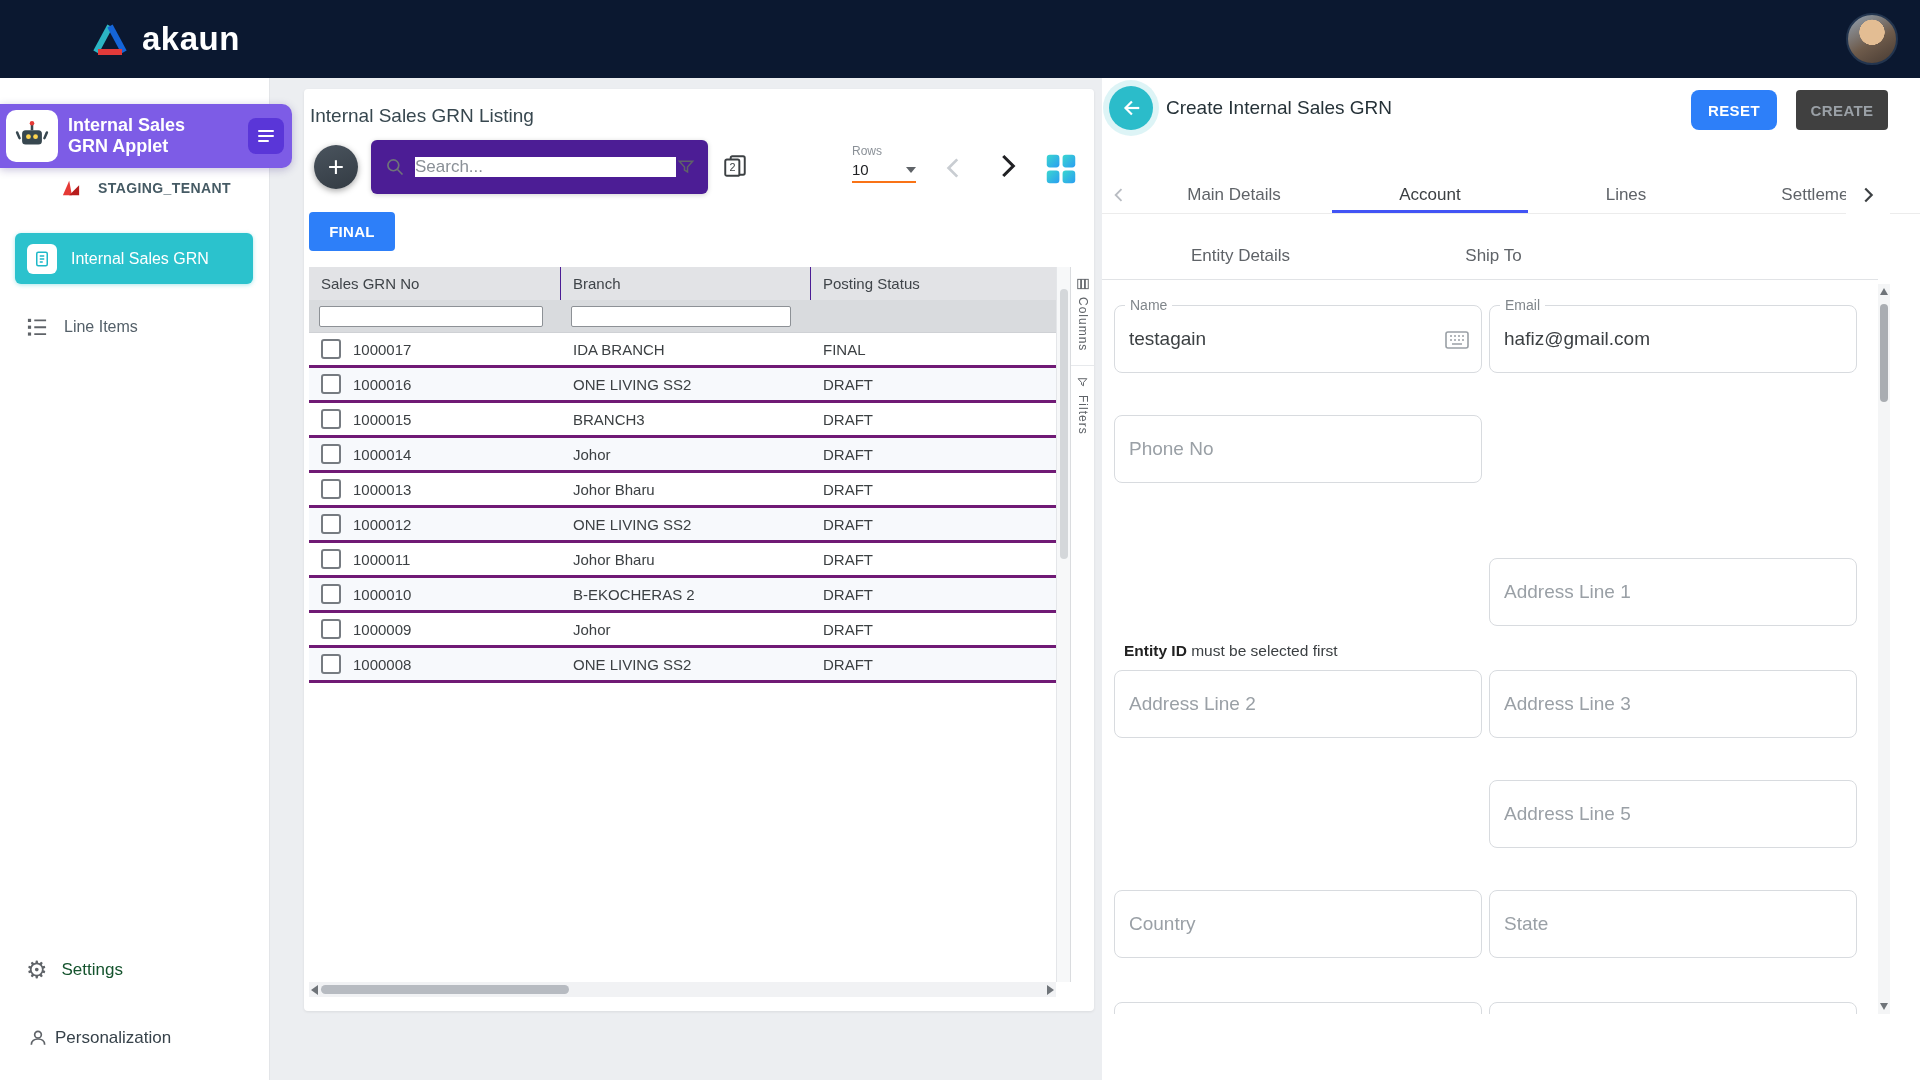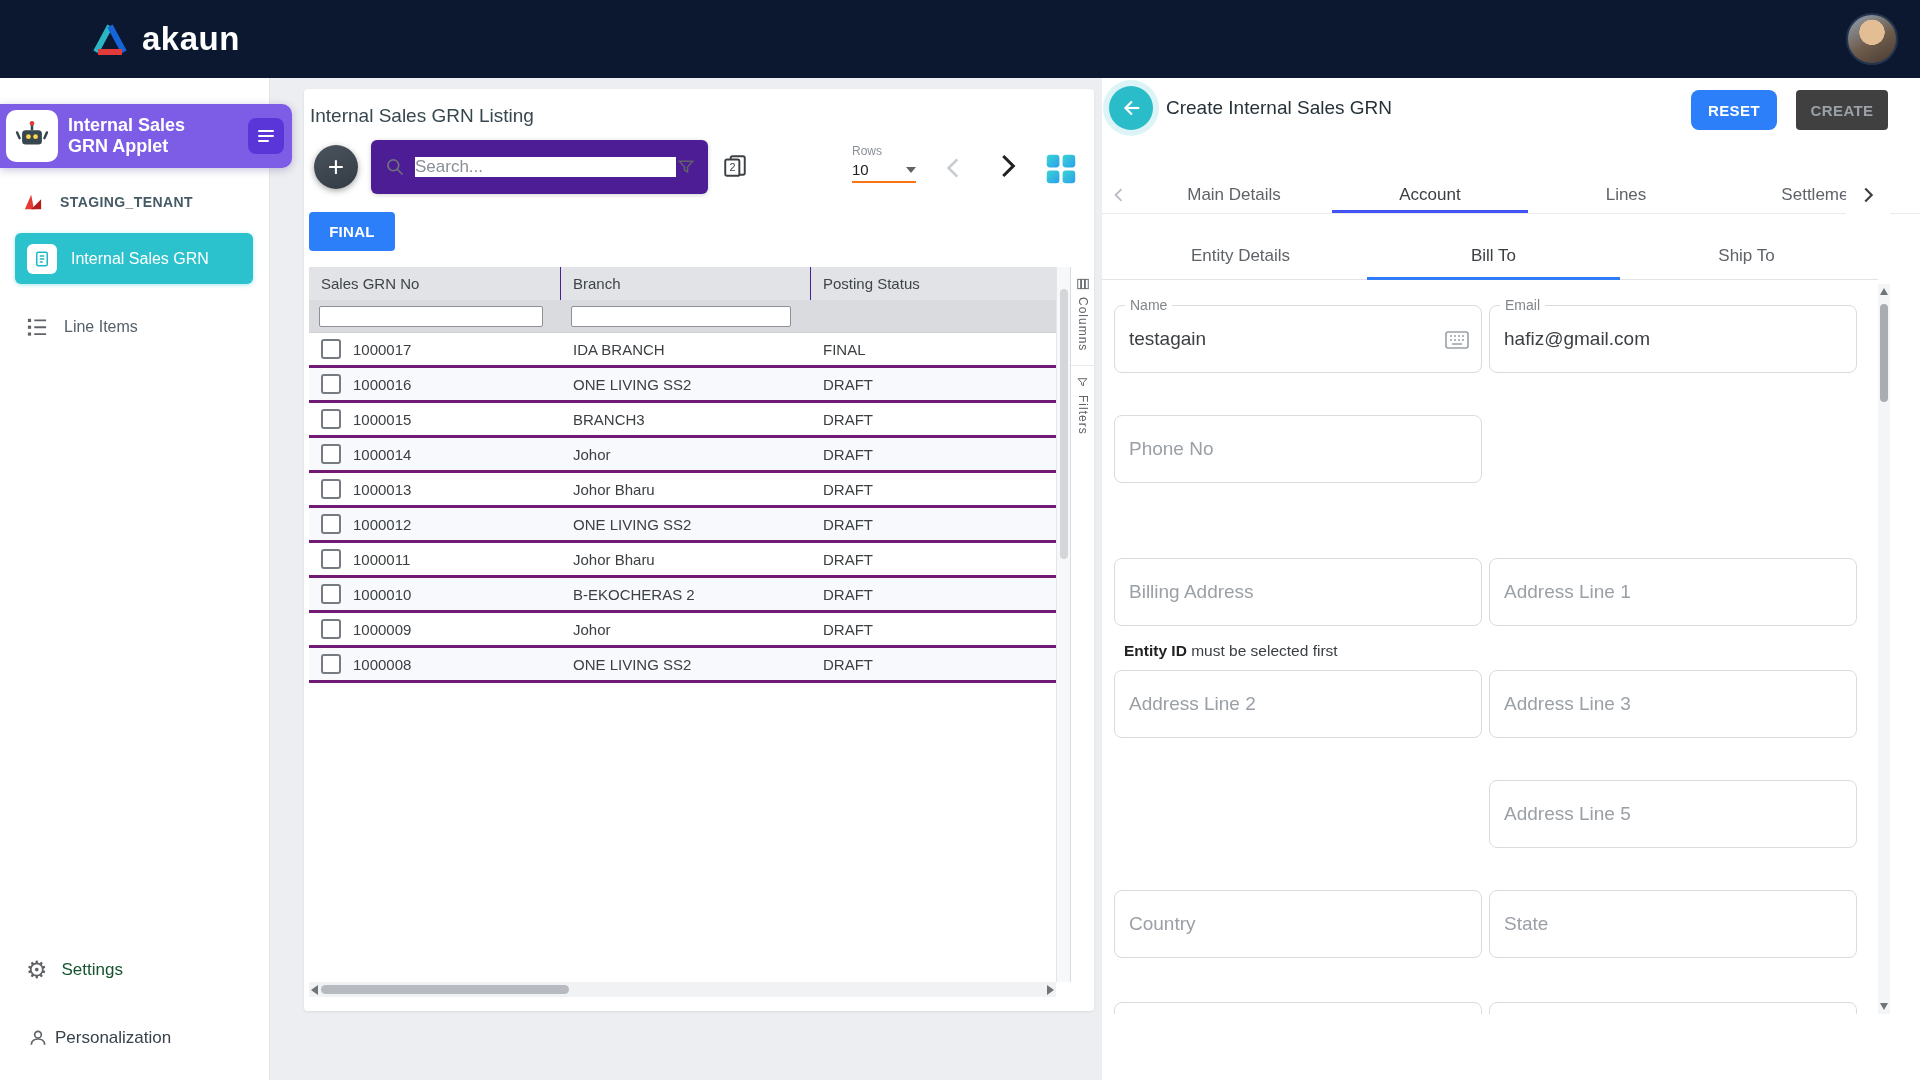--- a/index.html
+++ b/index.html
@@ -27,21 +27,21 @@
   .sidebar { position:absolute; left:0; top:78px; width:270px; bottom:0; background:#fff; border-right:1px solid #e3e5e8; z-index:5; }
   .applet-header { position:absolute; left:0; top:26px; width:292px; height:64px; background:#7d5ce6;
     border-radius:0 10px 10px 0; display:flex; align-items:center; box-shadow:0 2px 8px rgba(40,20,120,.25); z-index:6; }
   .applet-icon { width:52px; height:52px; margin-left:6px; background:#fff; border-radius:10px;
     display:flex; align-items:center; justify-content:center; flex:none; }
   .applet-title { color:#fff; font-size:18px; font-weight:bold; line-height:1.15; margin-left:10px; width:152px; }
   .collapse-btn { position:absolute; right:8px; top:14px; width:36px; height:36px; border:none; border-radius:8px;
     background:#5a36d8; display:flex; align-items:center; justify-content:center; }
 
   .side-item { position:absolute; left:0; display:flex; align-items:center; width:100%; cursor:pointer; }
-  .item-tenant { top:106px; height:36px; }
+  .item-tenant { top:92px; height:36px;justify-content:center; }
   .item-tenant .lbl { margin-left:16px; font-size:14px; font-weight:bold; color:#455a64; letter-spacing:.4px; }
   .item-tenant .ic { margin-left:22px; }
   .item-active { top:155px; left:15px; width:238px; height:51px; background:#2bc2cd; border-radius:6px;
     box-shadow:0 1px 4px rgba(43,194,205,.4); }
   .item-active .iconbox { width:30px; height:30px; background:#fff; border-radius:6px; margin-left:12px;
     display:flex; align-items:center; justify-content:center; }
   .item-active .lbl { margin-left:14px; font-size:16px; color:#fff; }
   .item-line { top:231px; height:36px; }
   .item-line .ic { margin-left:26px; }
   .item-line .lbl { margin-left:16px; font-size:16px; color:#546069; }
@@ -443,24 +443,20 @@
   <div class="tabs-right-chevron">
     <svg width="22" height="22" viewBox="0 0 24 24">
         <polyline points="9,5 16,12 9,19" fill="none" stroke="currentColor" stroke-width="2.4"></polyline>
       </svg>
   </div>
 
   <div class="subtabs-row">
     <div class="subtab">
       <span>Entity Details</span>
     </div>
-    <div class="subtab active">
-      <span>Bill To</span>
-      <i class="tab-underline"></i>
-    </div>
     <div class="subtab">
       <span>Ship To</span>
     </div>
   </div>
 
   <div class="form-area">
     <div class="field colL r1">
       <span class="float-label">Name</span>
       <input class="with-icon" value="testagain" style="">
       <span class="lookup-ic">
@@ -472,23 +468,20 @@
     </div>
     <div class="field colR r1">
       <span class="float-label">Email</span>
       <input value="hafiz@gmail.com" style="">
     </div>
 
     <div class="field colL r2">
       <input placeholder="Phone No" style="">
     </div>
 
-    <div class="field colL r3">
-      <input placeholder="Billing Address" style="">
-    </div>
     <div class="field colR r3">
       <input placeholder="Address Line 1" style="">
     </div>
 
     <div class="entity-note"><b>Entity ID</b><span> must be selected first</span></div>
 
     <div class="field colL r4">
       <input placeholder="Address Line 2" style="">
     </div>
     <div class="field colR r4">

